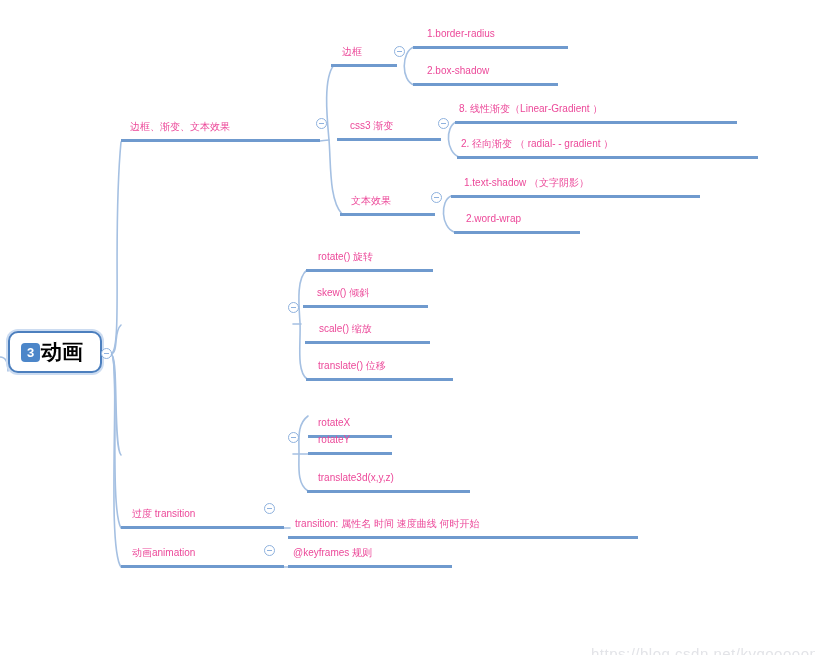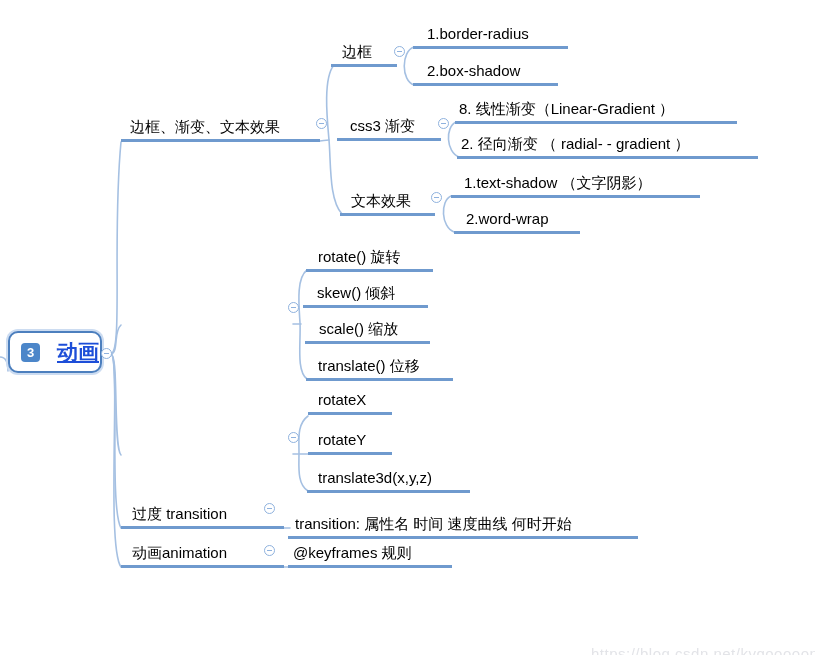--- a/index.html
+++ b/index.html
@@ -4,34 +4,34 @@
 <style>
   html,body{margin:0;padding:0;background:#fff;}
   .canvas{
     position:relative;width:815px;height:655px;overflow:hidden;background:#ffffff;
     font-family:"Liberation Sans","DejaVu Sans",sans-serif;
   }
   svg.wires{position:absolute;left:0;top:0;z-index:0;}
   .wire{fill:none;stroke:#a5c0e2;stroke-width:1.6;stroke-linecap:round;}
   .label{
     position:absolute;z-index:2;box-sizing:border-box;height:27px;line-height:23px;
-    font-size:15px;color:#000000;white-space:nowrap;
+    font-size:10px;color:#ec4899;white-space:nowrap;
     border-bottom:3px solid #6f9ace;
   }
   .root-node{
     position:absolute;z-index:3;left:8px;top:331px;width:94px;height:42px;
     box-sizing:border-box;background:#fff;border:2px solid #4c7fbe;border-radius:10px;
     box-shadow:0 0 0 2px #ccdcf1;display:flex;align-items:center;padding-left:11px;
   }
   .badge{
     width:19px;height:19px;background:#4c86c9;border-radius:4px;color:#fff;
     font-size:13px;font-weight:bold;display:flex;align-items:center;justify-content:center;
     flex:0 0 auto;
   }
-  .root-label{font-size:21px;font-weight:bold;color:#1d4ed8;margin-left:17px;white-space:nowrap;text-decoration:underline;}
+  .root-label{font-size:21px;font-weight:bold;color:#000000;margin-left:1px;white-space:nowrap;}
   .collapse{
     position:absolute;z-index:4;width:11px;height:11px;box-sizing:border-box;
     border:1px solid #8fb2de;border-radius:50%;background:#fff;
     display:flex;align-items:center;justify-content:center;
   }
   .collapse::after{content:"";display:block;width:5px;height:1px;background:#8fb2de;}
   .watermark{
     position:absolute;z-index:1;left:591px;top:645px;font-size:15px;color:#e3e4e8;
     letter-spacing:0.5px;white-space:nowrap;
   }
@@ -88,21 +88,21 @@
   <div class="label" style="left:455px;top:97px;width:282px;padding-left:4px">8. 线性渐变（Linear-Gradient ）</div>
   <div class="label" style="left:457px;top:132px;width:301px;padding-left:4px">2. 径向渐变 （ radial- - gradient ）</div>
   <div class="label" style="left:451px;top:171px;width:249px;padding-left:13px">1.text-shadow （文字阴影）</div>
   <div class="label" style="left:454px;top:207px;width:126px;padding-left:12px">2.word-wrap</div>
 
   <div class="label" style="left:306px;top:245px;width:127px;padding-left:12px">rotate() 旋转</div>
   <div class="label" style="left:303px;top:281px;width:125px;padding-left:14px">skew() 倾斜</div>
   <div class="label" style="left:305px;top:317px;width:125px;padding-left:14px">scale() 缩放</div>
   <div class="label" style="left:306px;top:354px;width:147px;padding-left:12px">translate() 位移</div>
 
-  <div class="label" style="left:308px;top:388px;width:84px;padding-left:10px">rotateX</div>
+  <div class="label" style="left:308px;top:411px;width:84px;padding-left:10px">rotateX</div>
   <div class="label" style="left:308px;top:428px;width:84px;padding-left:10px">rotateY</div>
   <div class="label" style="left:307px;top:466px;width:163px;padding-left:11px">translate3d(x,y,z)</div>
 
   <div class="label" style="left:288px;top:512px;width:350px;padding-left:7px">transition: 属性名 时间 速度曲线 何时开始</div>
   <div class="label" style="left:288px;top:541px;width:164px;padding-left:5px">@keyframes 规则</div>
 
   <div class="collapse" style="left:101px;top:348px"></div>
   <div class="collapse" style="left:316px;top:118px"></div>
   <div class="collapse" style="left:394px;top:46px"></div>
   <div class="collapse" style="left:438px;top:118px"></div>

